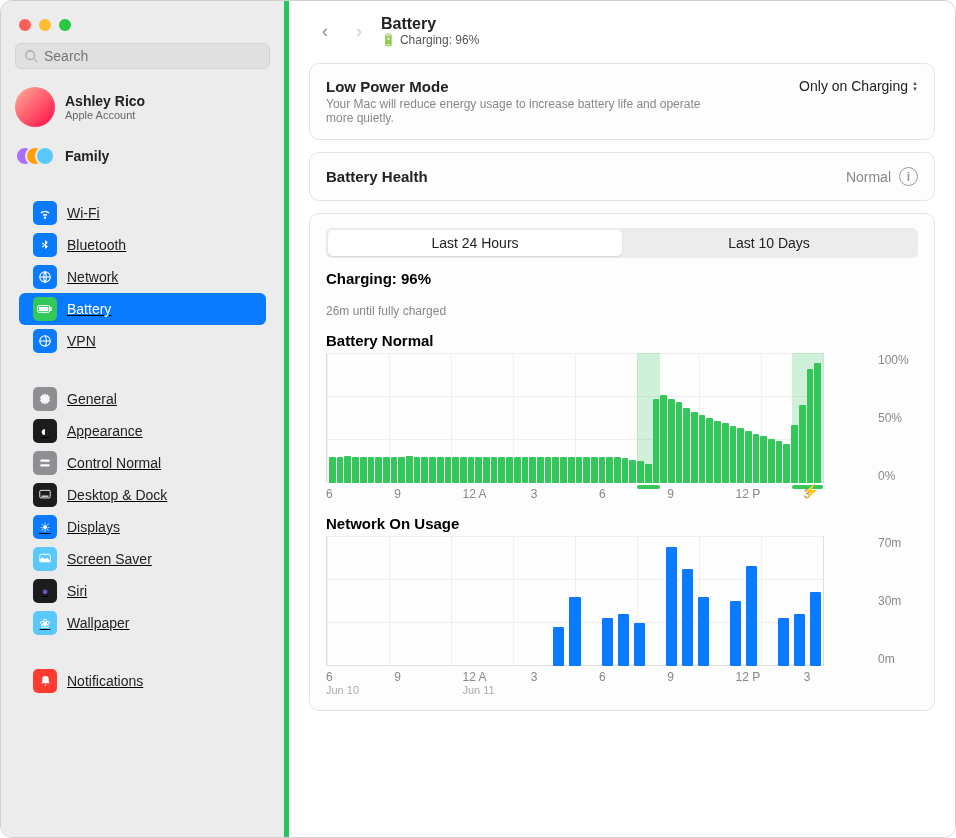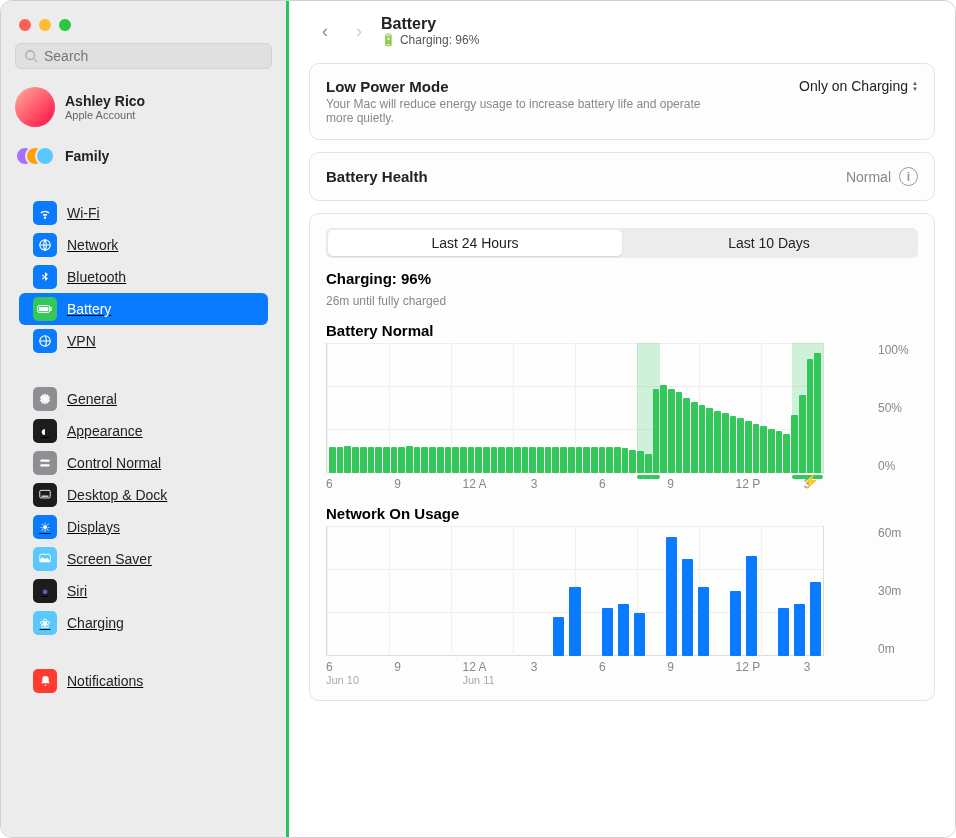--- a/index.html
+++ b/index.html
@@ -1,18 +1,18 @@
 <!DOCTYPE html>
 <html><head>
 <meta charset="utf-8">
 <style>
   *{box-sizing:border-box;margin:0;padding:0;font-family:-apple-system,BlinkMacSystemFont,"Segoe UI",Helvetica,Arial,sans-serif;}
   body{width:956px;height:838px;background:#fff;overflow:hidden;}
   .window{display:flex;width:100%;height:100%;border:1px solid #d0d0d0;border-radius:12px;overflow:hidden;background:#fff;}
-  .sidebar{width:288px;background:#ececec;display:flex;flex-direction:column;border-right:3px solid #22c55e;}
+  .sidebar{width:288px;background:#ececec;display:flex;flex-direction:column;border-right:5px solid #22c55e;}
   .titlebar{display:flex;gap:8px;padding:18px 18px 12px;}
   .tlbtn{width:12px;height:12px;border-radius:50%;}
   .tl-red{background:#ff5f57;}
   .tl-yellow{background:#febc2e;}
   .tl-green{background:#28c840;}
   .search{margin:0 14px 10px;display:flex;align-items:center;background:#e0e0e0;border:1px solid #d3d3d3;border-radius:6px;padding:4px 8px;color:#888;font-size:14px;}
   .search svg{width:14px;height:14px;margin-right:6px;opacity:.6;}
   .search input{border:none;background:transparent;outline:none;flex:1;font-size:14px;color:#333;}
   .user-block{display:flex;align-items:center;padding:8px 14px;}
   .avatar{width:40px;height:40px;border-radius:50%;background:linear-gradient(135deg,#ffb199,#ff0844);margin-right:10px;}
@@ -35,21 +35,21 @@
   .row-title{font-size:15px;font-weight:600;color:#222;}
   .row-sub{font-size:12px;color:#888;margin-top:2px;max-width:380px;}
   .select{display:flex;align-items:center;gap:4px;font-size:14px;color:#222;}
   .updown{display:flex;flex-direction:column;font-size:6px;line-height:6px;color:#555;}
   .health-val{font-size:14px;color:#888;margin-right:8px;}
   .info-circle{width:19px;height:19px;border:1.5px solid #999;border-radius:50%;display:flex;align-items:center;justify-content:center;font-size:12px;color:#999;font-weight:600;}
   .seg{display:flex;background:#ececec;border-radius:6px;padding:2px;margin-bottom:12px;}
   .seg-item{flex:1;text-align:center;padding:5px 0;font-size:14px;color:#222;border-radius:5px;}
   .seg-item.active{background:#fff;box-shadow:0 1px 2px rgba(0,0,0,.1);}
   .charge-title{font-weight:700;font-size:15px;}
-  .charge-sub{font-size:12px;color:#888;margin-top:7px;}
+  .charge-sub{font-size:12px;color:#888;margin-top:17px;}
   .chart-block{margin-top:14px;}
   .chart-title{font-weight:700;font-size:15px;margin-bottom:4px;}
   .chart-wrap{display:flex;}
   .chart-area{flex:1;position:relative;height:130px;background:linear-gradient(to bottom,transparent 0,transparent calc(100% - 1px),#ddd calc(100% - 1px)),repeating-linear-gradient(to bottom,#eee 0,#eee 1px,transparent 1px,transparent 33%);border-left:1px solid #ddd;border-right:1px solid #ddd;}
   .chart-vgrid{position:absolute;inset:0;display:flex;}
   .chart-vgrid div{flex:1;border-left:1px solid #f0f0f0;}
   .bars{position:absolute;inset:0;display:flex;align-items:flex-end;gap:1px;padding:0 2px;}
   .bar{flex:1;background:#34c759;border-radius:1px;}
   .bar.blue{background:#0a7aff;}
   .shade{position:absolute;top:0;bottom:0;background:rgba(52,199,89,.22);}
@@ -99,34 +99,34 @@
         <div class="side-item">
           <div class="side-icon" style="background: rgb(10, 122, 255);">
             <svg viewBox="0 0 24 24" width="14" height="14">
               <path fill="white" d="M12 18a2 2 0 100 4 2 2 0 000-4zM4 11a12 12 0 0116 0l-2 2a9 9 0 00-12 0zM8 15a6 6 0 018 0l-2 2a3 3 0 00-4 0z"></path>
             </svg>
           </div>
           <span>Wi-Fi</span>
         </div>
         <div class="side-item">
           <div class="side-icon" style="background: rgb(10, 122, 255);">
+            <svg viewBox="0 0 24 24" width="12" height="14">
+              <path fill="white" d="M12 2l6 5-4.5 4 4.5 4-6 5v-7L7 17l-1.5-1.5L10 12 5.5 8.5 7 7l5 4z"></path>
+            </svg>
+          </div>
+          <span>Bluetooth</span>
+        </div>
+        <div class="side-item">
+          <div class="side-icon" style="background: rgb(10, 122, 255);">
             <svg viewBox="0 0 24 24" width="14" height="14">
               <circle cx="12" cy="12" r="9" fill="none" stroke="white" stroke-width="2"></circle>
               <path stroke="white" stroke-width="2" fill="none" d="M3 12h18M12 3c3 3 3 15 0 18M12 3c-3 3-3 15 0 18"></path>
             </svg>
           </div>
           <span>Network</span>
-        </div>
-        <div class="side-item">
-          <div class="side-icon" style="background: rgb(10, 122, 255);">
-            <svg viewBox="0 0 24 24" width="12" height="14">
-              <path fill="white" d="M12 2l6 5-4.5 4 4.5 4-6 5v-7L7 17l-1.5-1.5L10 12 5.5 8.5 7 7l5 4z"></path>
-            </svg>
-          </div>
-          <span>Bluetooth</span>
         </div>
         <div class="side-item selected">
           <div class="side-icon" style="background: rgb(52, 199, 89);">
             <svg viewBox="0 0 24 12" width="16" height="10">
               <rect x="1" y="1" width="18" height="10" rx="2" fill="none" stroke="white" stroke-width="1.5"></rect>
               <rect x="20" y="3" width="2" height="6" fill="white"></rect>
               <rect x="3" y="3" width="14" height="6" fill="white"></rect>
             </svg>
           </div>
           <span>Battery</span>
@@ -194,21 +194,21 @@
         <div class="side-item">
           <div class="side-icon" style="background: rgb(28, 28, 30);">
             <span style="font-size:11px;background:linear-gradient(45deg,#ff2d55,#5856d6,#34c759);-webkit-background-clip:text;color:transparent">●</span>
           </div>
           <span>Siri</span>
         </div>
         <div class="side-item">
           <div class="side-icon" style="background: rgb(90, 200, 250);">
             <span style="font-size:13px">❀</span>
           </div>
-          <span>Charging</span>
+          <span>Wallpaper</span>
         </div>
       </div>
     <div class="divider"></div>
     <div class="sidebar-group" id="sg3">
         <div class="side-item">
           <div class="side-icon" style="background: rgb(255, 59, 48);">
             <svg viewBox="0 0 24 24" width="13" height="13">
               <path fill="white" d="M12 2a6 6 0 016 6v4l2 3H4l2-3V8a6 6 0 016-6zM10 18h4a2 2 0 01-4 0z"></path>
             </svg>
           </div>
@@ -413,21 +413,21 @@
                 <div class="bar blue" style="height: 0%; background: transparent;"></div>
                 <div class="bar blue" style="height: 50%;"></div>
                 <div class="bar blue" style="height: 76.6667%;"></div>
                 <div class="bar blue" style="height: 0%; background: transparent;"></div>
                 <div class="bar blue" style="height: 36.6667%;"></div>
                 <div class="bar blue" style="height: 40%;"></div>
                 <div class="bar blue" style="height: 56.6667%;"></div>
               </div>
           </div>
           <div class="y-axis">
-            <span>60m</span>
+            <span>70m</span>
               <span>30m</span>
               <span>0m</span>
           </div>
         </div>
         <div style="display:flex">
           <div style="flex:1">
             <div class="x-axis">
               <span>6</span>
                 <span>9</span>
                 <span>12 A</span>

